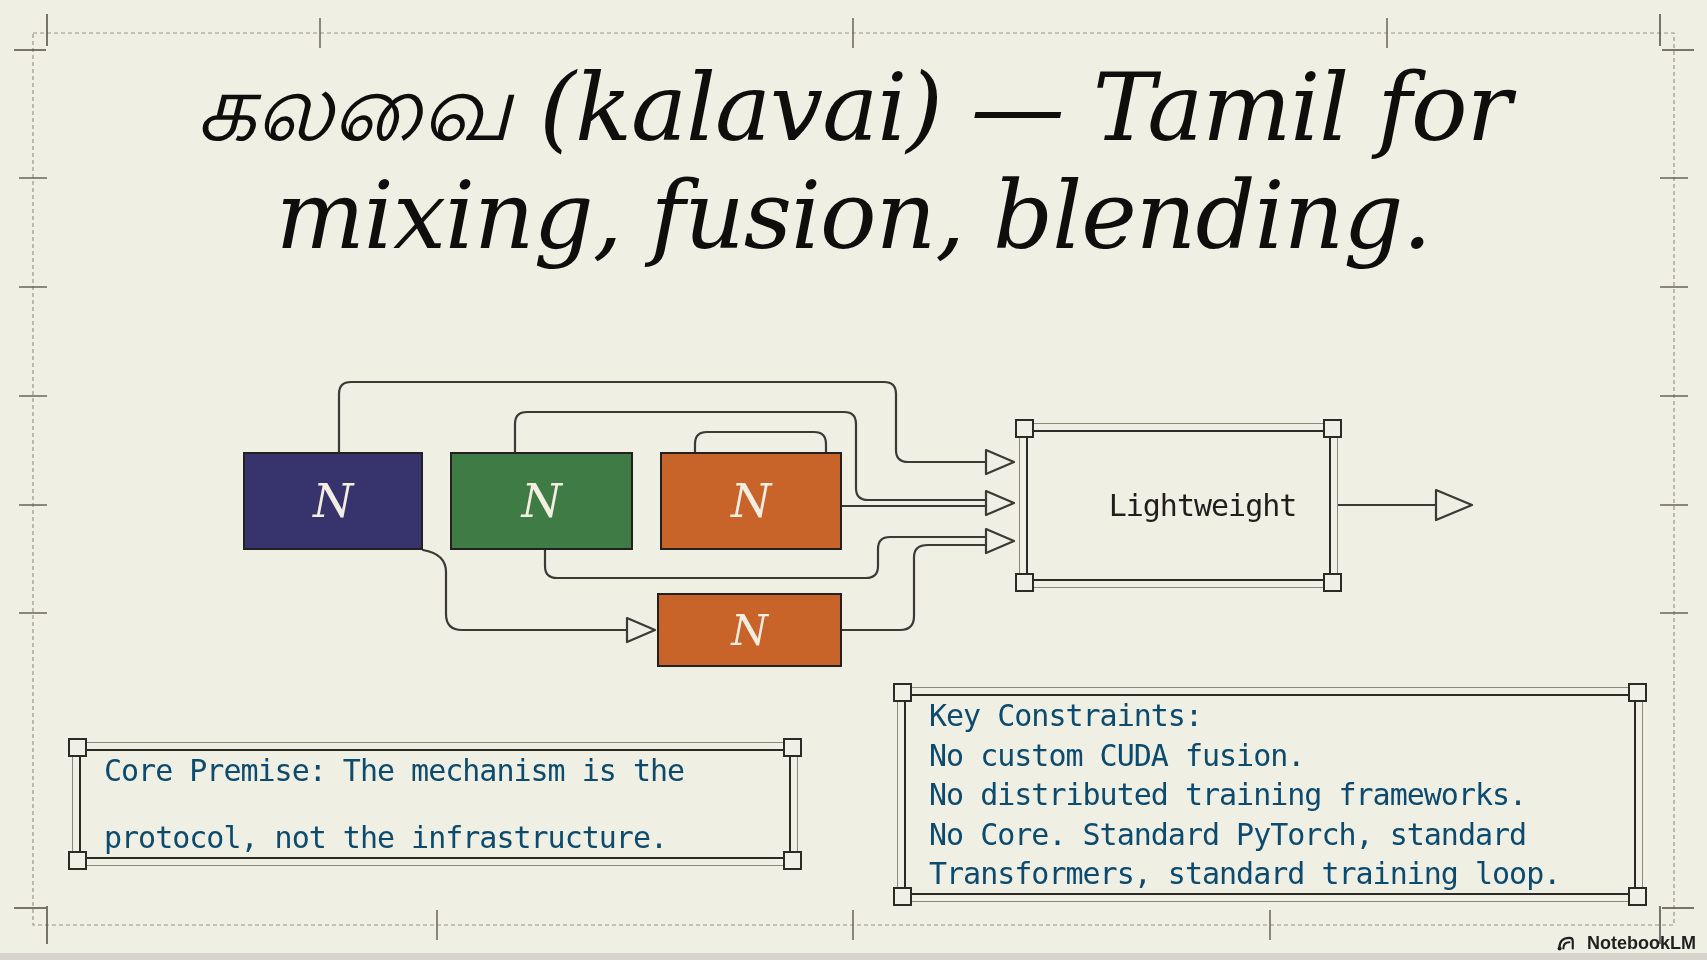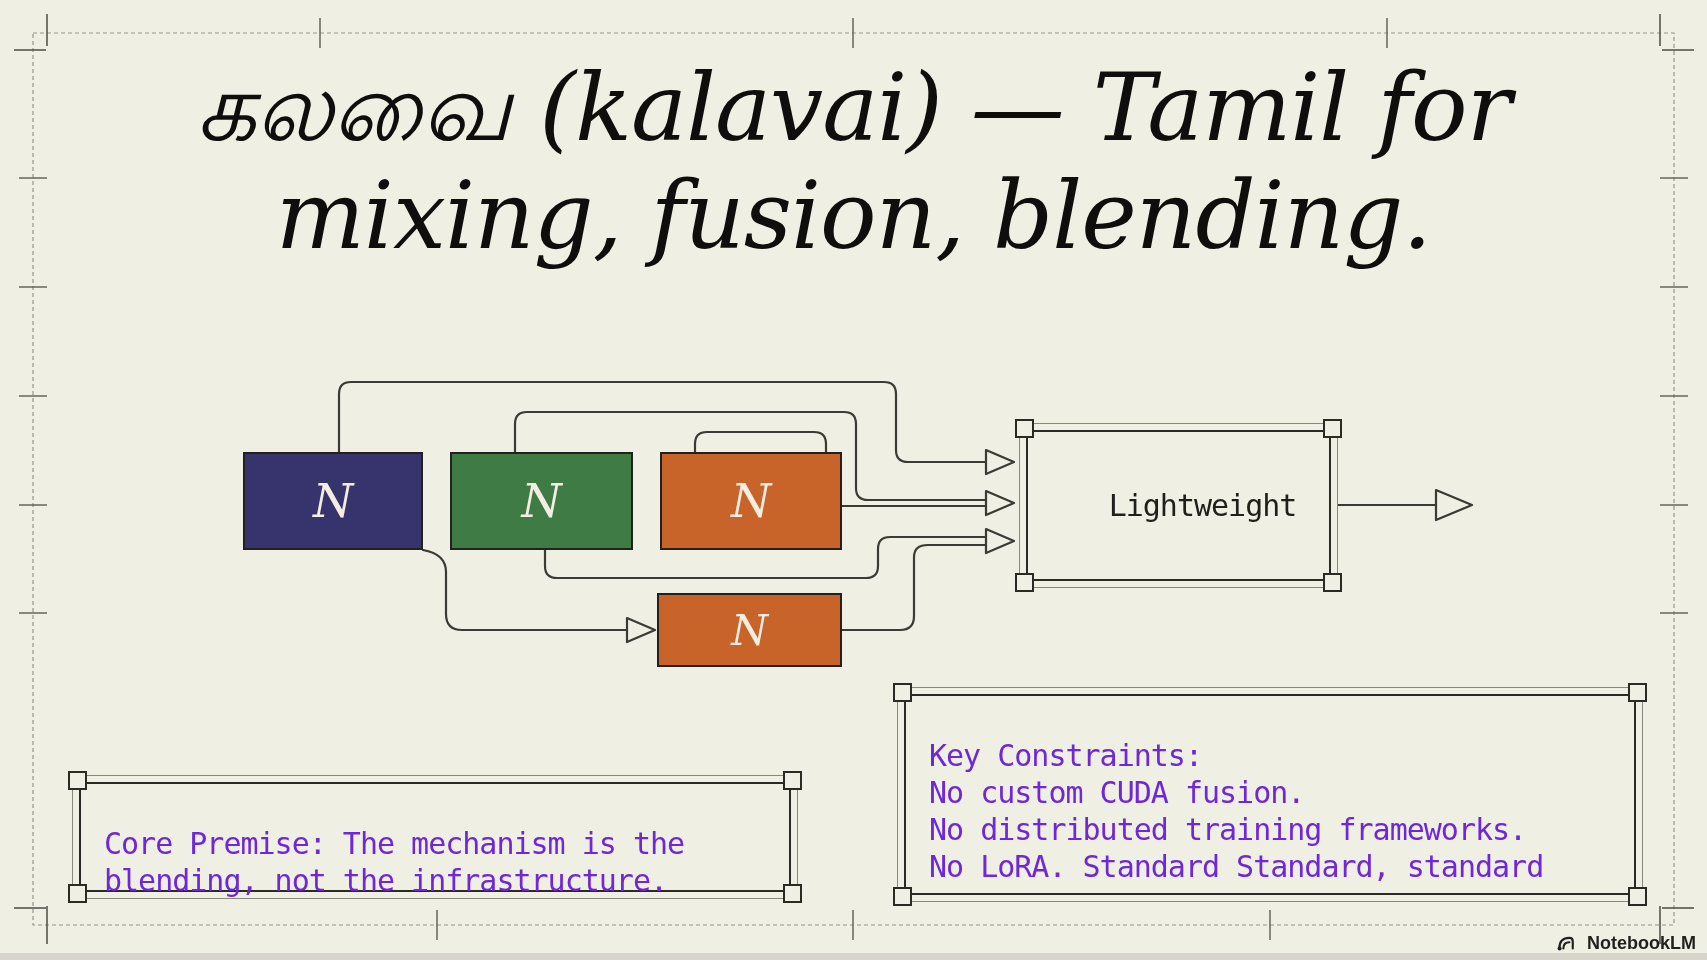--- a/index.html
+++ b/index.html
@@ -48,29 +48,28 @@
 
   .router{left:1019px;top:423px;width:319px;height:165px;}
   .router-text{
     position:absolute;inset:10px;display:flex;flex-direction:row;
     align-items:center;justify-content:center;
     font-size:30px;line-height:37px;color:#201f1b;text-align:center;
     letter-spacing:-1px;
     padding-left:48px;
   }
 
-  .core{left:72px;top:775px;width:726px;height:124px;}
+  .core{left:72px;top:742px;width:726px;height:124px;}
   .keyc{left:897px;top:687px;width:746px;height:215px;}
   .note-text{
     position:absolute;inset:10px;display:flex;flex-direction:column;
-    justify-content:flex-start;
+    justify-content:space-between;
     padding-left:22px;box-sizing:border-box;
-    font-size:30px;line-height:37px;color:#6d28d9;
+    font-size:30px;line-height:37px;color:#0c4a6e;
     letter-spacing:-1px;
-    margin-top:40px;
   }
 
   
   .watermark{
     position:absolute;right:11px;top:931px;height:24px;
     display:flex;align-items:center;gap:12px;
     font-family:"Liberation Sans", sans-serif;
     font-weight:bold;font-size:18px;color:#1f1f1d;
   }
   .bottom-strip{
@@ -170,36 +169,37 @@
 
   <div class="framed core">
     <div class="outer"></div>
     <div class="inner"></div>
     <div class="sq tl"></div>
     <div class="sq tr"></div>
     <div class="sq bl"></div>
     <div class="sq br"></div>
     <div class="note-text">
       <span>Core Premise: The mechanism is the</span>
-      <span>blending, not the infrastructure.</span>
+      <span>protocol, not the infrastructure.</span>
     </div>
   </div>
 
   <div class="framed keyc">
     <div class="outer"></div>
     <div class="inner"></div>
     <div class="sq tl"></div>
     <div class="sq tr"></div>
     <div class="sq bl"></div>
     <div class="sq br"></div>
     <div class="note-text">
       <span>Key Constraints:</span>
       <span>No custom CUDA fusion.</span>
       <span>No distributed training frameworks.</span>
-      <span>No LoRA. Standard Standard, standard</span>
+      <span>No Core. Standard PyTorch, standard</span>
+      <span>Transformers, standard training loop.</span>
     </div>
   </div>
 
   <div class="watermark">
     <svg width="19" height="19" viewBox="0 0 17 17">
       <g stroke="#1f1f1d" stroke-width="1.9" fill="none" stroke-linecap="round">
         <path d="M3 13 Q3 3.5 12 3.5 Q15 3.5 15 6.5 L15 13"></path>
         <path d="M6.6 13 Q6.6 7.4 12 7.4"></path>
       </g>
       <circle cx="3.2" cy="13" r="1.8" fill="#1f1f1d"></circle>

